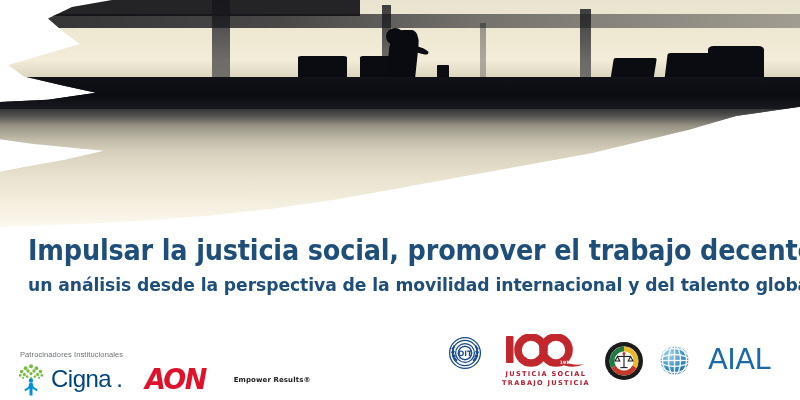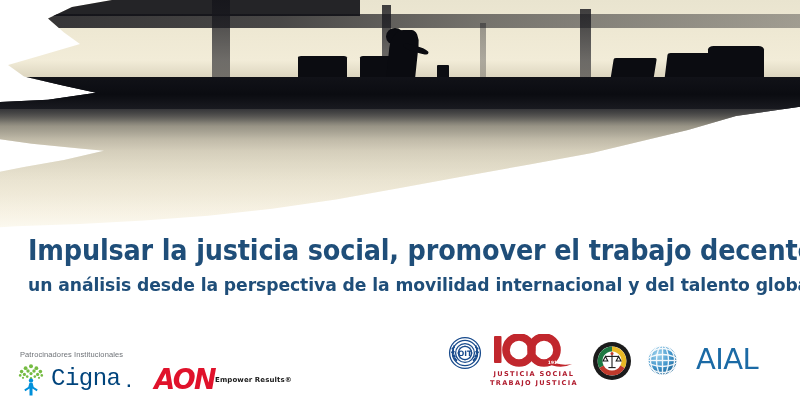--- a/index.html
+++ b/index.html
@@ -260,21 +260,21 @@
     align-items: center;
     gap: 22px;
     margin-top: 2px;
   }
 
   
   .cigna { display: flex; align-items: center; gap: 5px; }
   .cigna-mark { position: relative; width: 30px; height: 34px; }
   .cigna-word {
     color: #00447c;
-    font-family: Liberation Mono, monospace;
+    font-family: Liberation Sans, sans-serif;
     font-size: 24px;
     font-weight: 400;
     letter-spacing: -0.5px;
     line-height: 24px;
   }
   .cigna-dot { color: #00447c; font-size: 24px; }
 
   
   .aon { display: flex; flex-direction: row; align-items: center; }
   .aon-word {
@@ -288,35 +288,36 @@
     transform: scaleY(1.06);
   }
   .aon-tag {
     color: #1a1a1a;
     font-family: "DejaVu Sans", sans-serif;
     font-weight: 700;
     font-size: 7px;
     letter-spacing: 0.1px;
     margin-top: 2px;
     white-space: nowrap;
+    padding-left: 28px;
   }
 
   .sponsor-right {
     position: absolute;
     left: 448px;
     top: 4px;
     display: flex;
     align-items: center;
     gap: 14px;
   }
 
   
   .oit-lockup { display: flex; align-items: flex-start; gap: 8px; }
   .oit-emblem { width: 34px; height: 34px; margin-top: 2px; }
-  .oit-100 { display: flex; flex-direction: column; align-items: center; }
+  .oit-100 { display: flex; flex-direction: column; align-items: center; margin-left: 12px; }
   .oit-100-mark { width: 84px; height: 34px; }
   .oit-100-lines {
     margin-top: 2px;
     color: #b01c2e;
     font-family: "DejaVu Sans", sans-serif;
     font-weight: 700;
     font-size: 6.6px;
     letter-spacing: 1.3px;
     line-height: 8.6px;
     text-align: center;

